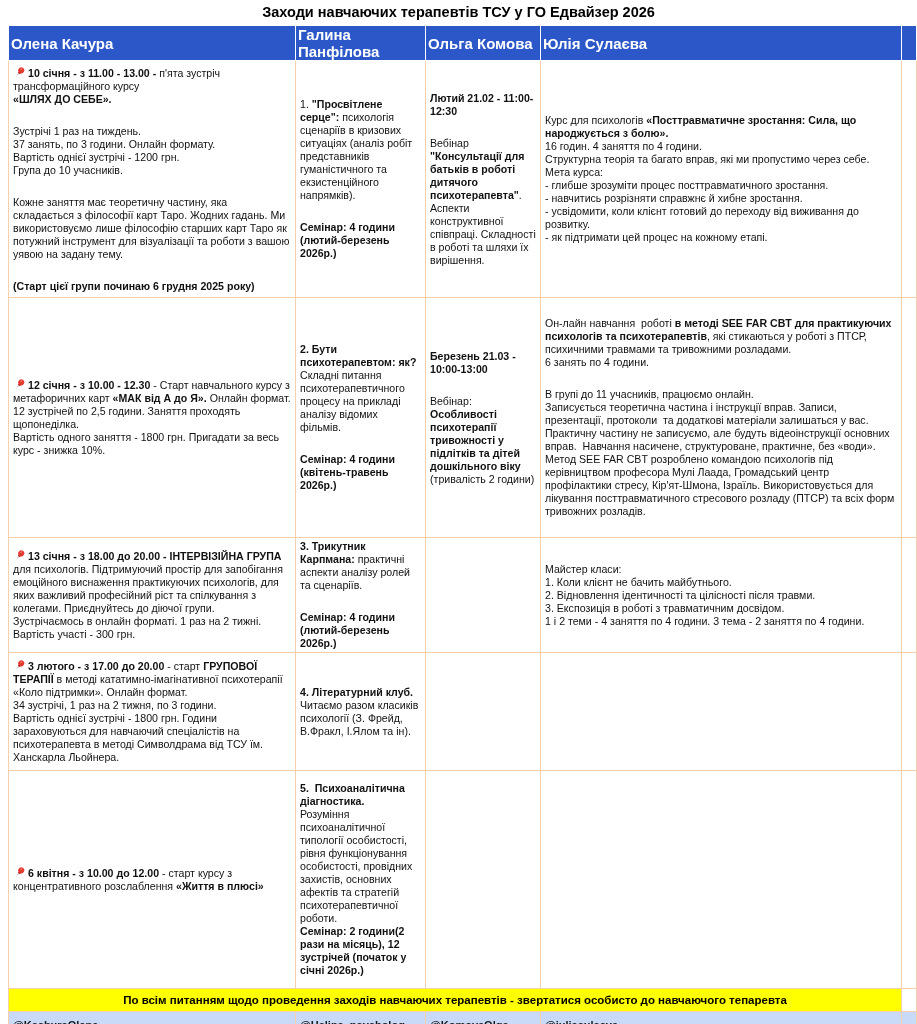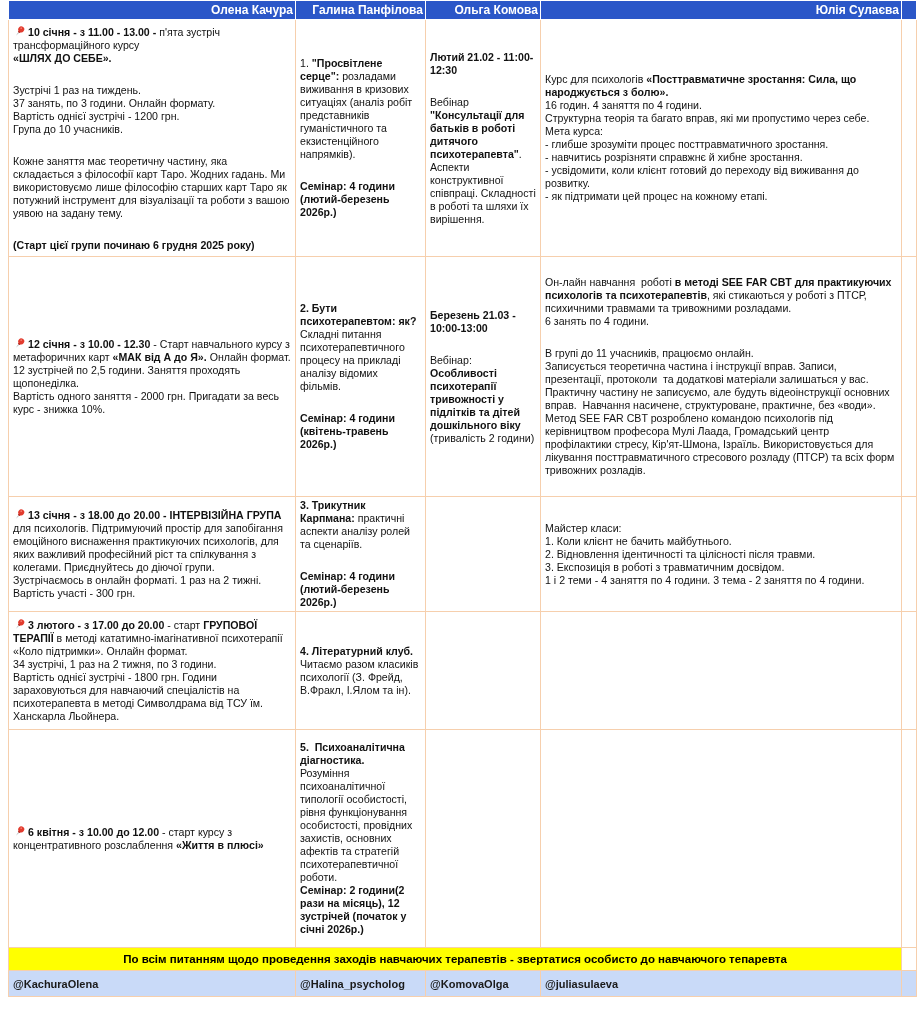--- a/index.html
+++ b/index.html
@@ -18,21 +18,21 @@
   .page-title{
     margin:0;height:25px;line-height:25px;text-align:center;
     font-size:14.5px;font-weight:700;color:#000;
   }
   table.events{
     border-collapse:collapse;table-layout:fixed;width:908px;margin-left:8px;
   }
   thead th{
     background:var(--header-bg);color:var(--header-text);
     border:1px solid #ffffff;height:18px;padding:0 2px;
-    font-size:12px;font-weight:700;text-align:right;overflow:hidden;
+    font-size:15px;font-weight:700;text-align:left;overflow:hidden;
   }
   tbody td{
     border:1px solid var(--border);vertical-align:middle;
     padding:2px 4px;font-size:10.6px;line-height:13px;color:var(--text);
     overflow:hidden;word-wrap:break-word;
   }
   tbody tr:nth-child(1){height:237px}
   tbody tr:nth-child(2){height:240px}
   tbody tr:nth-child(3){height:104px}
   tbody tr:nth-child(4){height:118px}
@@ -51,20 +51,21 @@
     background:var(--footer-bg);border:1px solid var(--border);
     font-weight:700;font-size:11px;height:21px;vertical-align:middle;
     padding:2px 4px;color:#1a1a1a;overflow:hidden;
   }
   .pin{display:inline-block;width:13px;height:13px;vertical-align:-2px;margin-right:2px;}
 </style>
 </head>
 <body>
 
 <div class="page">
+  <h1 class="page-title">Заходи навчаючих терапевтів ТСУ у ГО Едвайзер 2026</h1>
 
   <table class="events">
     <colgroup>
       <col style="width:287px">
         <col style="width:130px">
         <col style="width:115px">
         <col style="width:361px">
         <col style="width:15px">
     </colgroup>
     <thead>
@@ -89,21 +90,21 @@
   </svg><span class="b">10 січня - з 11.00 - 13.00 - </span><span>п'ята зустріч трансформаційного курсу
 </span><span class="b">«ШЛЯХ ДО СЕБЕ».</span></div>
             <div class="para"><span>Зустрічі 1 раз на тиждень.
 37 занять, по 3 години. Онлайн формату.
 Вартість однієї зустрічі - 1200 грн.
 Група до 10 учасників.</span></div>
             <div class="para"><span>Кожне заняття має теоретичну частину, яка складається з філософії карт Таро. Жодних гадань. Ми використовуємо лише філософію старших карт Таро як потужний інструмент для візуалізації та роботи з вашою уявою на задану тему.</span></div>
             <div class="para"><span class="b">(Старт цієї групи починаю 6 грудня 2025 року)</span></div>
           </td>
           <td>
-            <div class="para"><span>1. </span><span class="b">"Просвітлене серце": </span><span>розладами виживання в кризових ситуаціях (аналіз робіт представників гуманістичного та екзистенційного напрямків).</span></div>
+            <div class="para"><span>1. </span><span class="b">"Просвітлене серце": </span><span>психологія сценаріїв в кризових ситуаціях (аналіз робіт представників гуманістичного та екзистенційного напрямків).</span></div>
             <div class="para"><span class="b">Семінар: 4 години (лютий-березень 2026р.)</span></div>
           </td>
           <td>
             <div class="para"><span class="b">Лютий 21.02 - 11:00-12:30</span></div>
             <div class="para"><span>Вебінар
 </span><span class="b">"Консультації для батьків в роботі дитячого психотерапевта"</span><span>. Аспекти конструктивної співпраці. Складності в роботі та шляхи їх вирішення.</span></div>
           </td>
           <td>
             <div class="para"><span>Курс для психологів </span><span class="b">«Посттравматичне зростання: Сила, що народжується з болю».</span><span>
 16 годин. 4 заняття по 4 години.
@@ -120,21 +121,21 @@
           <td>
             <div class="para"><svg class="pin" viewBox="0 0 20 20" aria-hidden="true">
     <g transform="rotate(40 10 10)">
       <circle cx="10" cy="5.8" r="4.6" fill="#e23b2e"></circle>
       <circle cx="8.6" cy="4.4" r="1.2" fill="#f4887b"></circle>
       <rect x="8.1" y="9.4" width="3.8" height="2.7" rx="1" fill="#c13127"></rect>
       <path d="M9.3 12 L10 18.6 L10.7 12 Z" fill="#9aa0a6"></path>
     </g>
   </svg><span class="b">12 січня - з 10.00 - 12.30</span><span> - Старт навчального курсу з метафоричних карт </span><span class="b">«МАК від А до Я».</span><span> Онлайн формат.
 12 зустрічей по 2,5 години. Заняття проходять щопонеділка.
-Вартість одного заняття - 2000 грн. Пригадати за весь курс - знижка 10%.</span></div>
+Вартість одного заняття - 1800 грн. Пригадати за весь курс - знижка 10%.</span></div>
           </td>
           <td>
             <div class="para"><span class="b">2. Бути психотерапевтом: як?</span><span> Складні питання психотерапевтичного процесу на прикладі аналізу відомих фільмів.</span></div>
             <div class="para"><span class="b">Семінар: 4 години (квітень-травень 2026р.)</span></div>
           </td>
           <td>
             <div class="para"><span class="b">Березень 21.03 - 10:00-13:00</span></div>
             <div class="para"><span>Вебінар:
 </span><span class="b">Особливості психотерапії тривожності у підлітків та дітей дошкільного віку</span><span> (тривалість 2 години)</span></div>
           </td>

